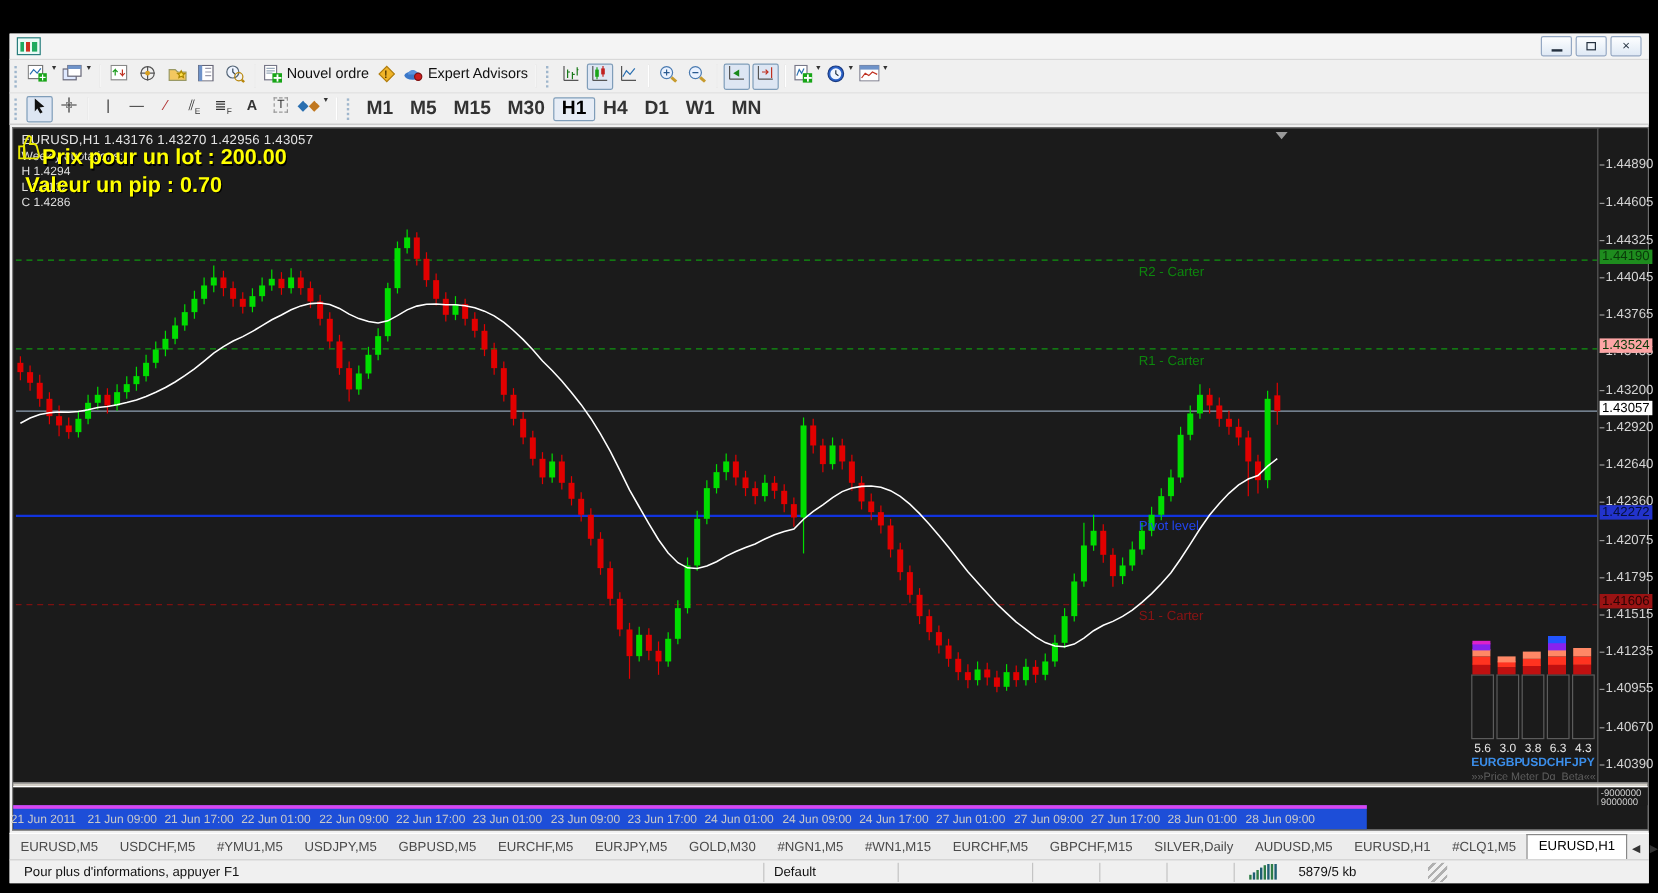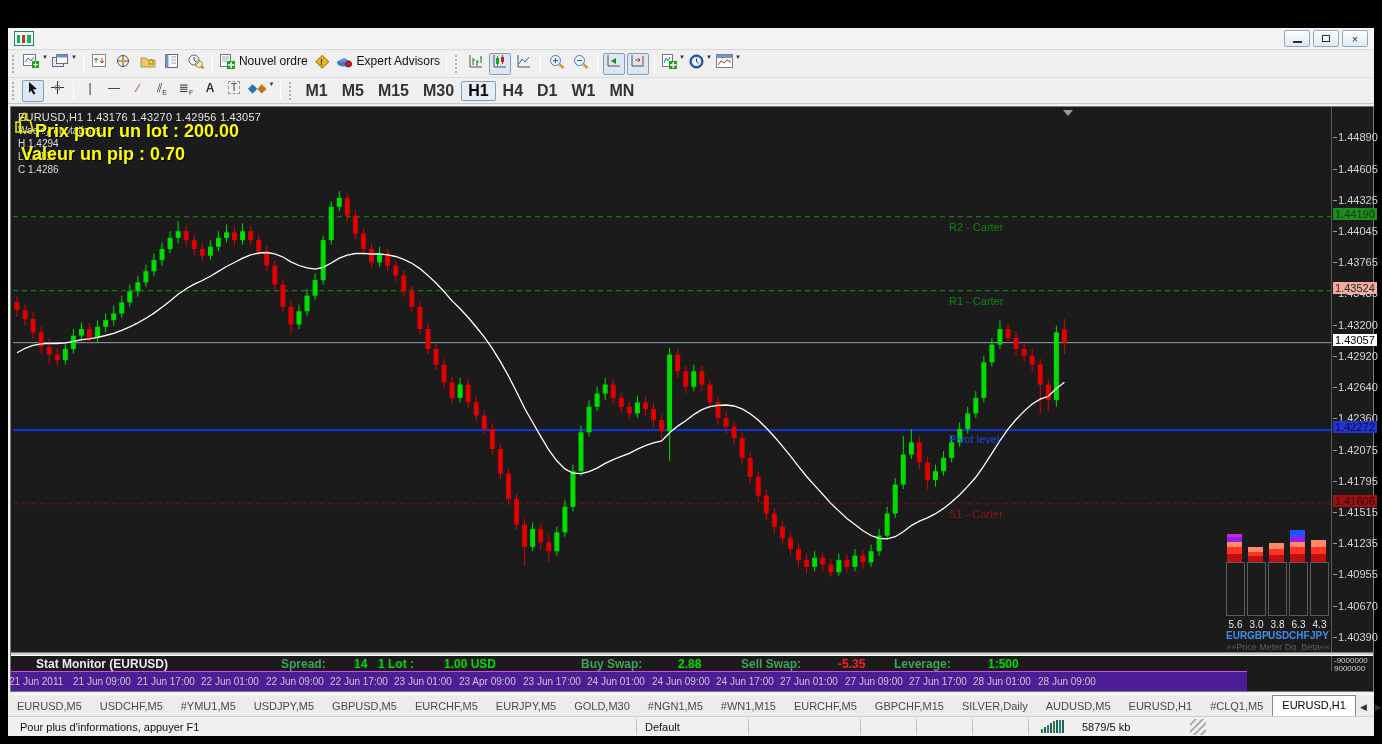--- a/index.html
+++ b/index.html
@@ -69,22 +69,22 @@
     font-size:9px; color:#5e5e5e; }
   #thumb { position:absolute; left:1188px; top:518px; }
 
   
   #splitter { position:absolute; left:0; top:545px; width:1362px; height:4px;
     background:#d4d0c8; border-top:1px solid #808080; border-bottom:1px solid #fff; }
   #statwin { position:absolute; left:2px; top:549px; width:1318px; height:15px; background:#1b1b1b; }
   .stat-item { position:absolute; top:1px; font-size:12px; font-weight:bold; white-space:nowrap; }
   .subscale { position:absolute; left:1321px; width:40px; text-align:left; padding-left:2px;
     font-size:8px; color:#cfcfcf; }
-  #axisrow { position:absolute; left:0; top:564px; width:1236px; height:20px; background:#4c1d95;
-    border-top:1px solid #d946ef; }
+  #axisrow { position:absolute; left:0; top:564px; width:1128px; height:20px; background:#1d4ed8;
+    border-top:3px solid #d946ef; }
   .time-label { position:absolute; top:4px; font-size:10px; color:#c9c9c9; white-space:nowrap; }
 
   
   #tabbar { position:absolute; left:0; top:666px; width:100%; height:22px; background:#ececec;
     border-top:1px solid #fff; display:flex; align-items:flex-end; }
   .tab { font-size:11px; color:#4a4a4a; padding:3px 9px 4px 9px; white-space:nowrap; }
   .tab-sep { width:1px; height:12px; background:#aaa; margin-bottom:4px; }
   .tab.active { background:#fff; border:1px solid #888; border-bottom:none; color:#000; padding-bottom:5px; }
   #tab-arrows { margin-left:auto; display:flex; gap:8px; padding:0 10px 4px 4px; font-size:9px; color:#333; }
 
@@ -721,43 +721,30 @@
         <span class="scale-label" style="top: 524px;">1.40390</span>
         <span class="scale-badge" style="top: 100.778px; background: rgb(30, 140, 30); color: rgb(10, 58, 10);">1.44190</span>
         <span class="scale-badge" style="top: 174.778px; background: #fca5a5; color: rgb(10, 58, 10);">1.43524</span>
         <span class="scale-badge" style="top: 226.667px; background: rgb(255, 255, 255); color: rgb(0, 0, 0);">1.43057</span>
         <span class="scale-badge" style="top: 313.889px; background: rgb(34, 51, 204); color: rgb(5, 16, 58);">1.42272</span>
         <span class="scale-badge" style="top: 387.889px; background: rgb(154, 19, 19); color: rgb(42, 4, 4);">1.41606</span>
       </div>
 
     <div id="splitter"></div>
 
-    <div id="statwin">
-        <span class="stat-item" style="left: 23px; color: rgb(236, 236, 236);">Stat Monitor (EURUSD)</span>
-        <span class="stat-item" style="left: 268px; color: rgb(61, 164, 90);">Spread:</span>
-        <span class="stat-item" style="left: 341px; color: rgb(0, 221, 0);">14</span>
-        <span class="stat-item" style="left: 365px; color: rgb(0, 221, 0);">1 Lot :</span>
-        <span class="stat-item" style="left: 431px; color: rgb(0, 221, 0);">1.00 USD</span>
-        <span class="stat-item" style="left: 568px; color: rgb(61, 164, 90);">Buy Swap:</span>
-        <span class="stat-item" style="left: 665px; color: rgb(0, 221, 0);">2.88</span>
-        <span class="stat-item" style="left: 728px; color: rgb(61, 164, 90);">Sell Swap:</span>
-        <span class="stat-item" style="left: 825px; color: rgb(255, 32, 32);">-5.35</span>
-        <span class="stat-item" style="left: 881px; color: rgb(61, 164, 90);">Leverage:</span>
-        <span class="stat-item" style="left: 975px; color: rgb(0, 221, 0);">1:500</span>
-      </div>
 
     <div id="axisrow">
         <span class="time-label" style="left: -2px;">21 Jun 2011</span>
         <span class="time-label" style="left: 62px;">21 Jun 09:00</span>
         <span class="time-label" style="left: 126px;">21 Jun 17:00</span>
         <span class="time-label" style="left: 190px;">22 Jun 01:00</span>
         <span class="time-label" style="left: 255px;">22 Jun 09:00</span>
         <span class="time-label" style="left: 319px;">22 Jun 17:00</span>
         <span class="time-label" style="left: 383px;">23 Jun 01:00</span>
-        <span class="time-label" style="left: 448px;">23 Apr 09:00</span>
+        <span class="time-label" style="left: 448px;">23 Jun 09:00</span>
         <span class="time-label" style="left: 512px;">23 Jun 17:00</span>
         <span class="time-label" style="left: 576px;">24 Jun 01:00</span>
         <span class="time-label" style="left: 641px;">24 Jun 09:00</span>
         <span class="time-label" style="left: 705px;">24 Jun 17:00</span>
         <span class="time-label" style="left: 769px;">27 Jun 01:00</span>
         <span class="time-label" style="left: 834px;">27 Jun 09:00</span>
         <span class="time-label" style="left: 898px;">27 Jun 17:00</span>
         <span class="time-label" style="left: 962px;">28 Jun 01:00</span>
         <span class="time-label" style="left: 1027px;">28 Jun 09:00</span>
       </div>

